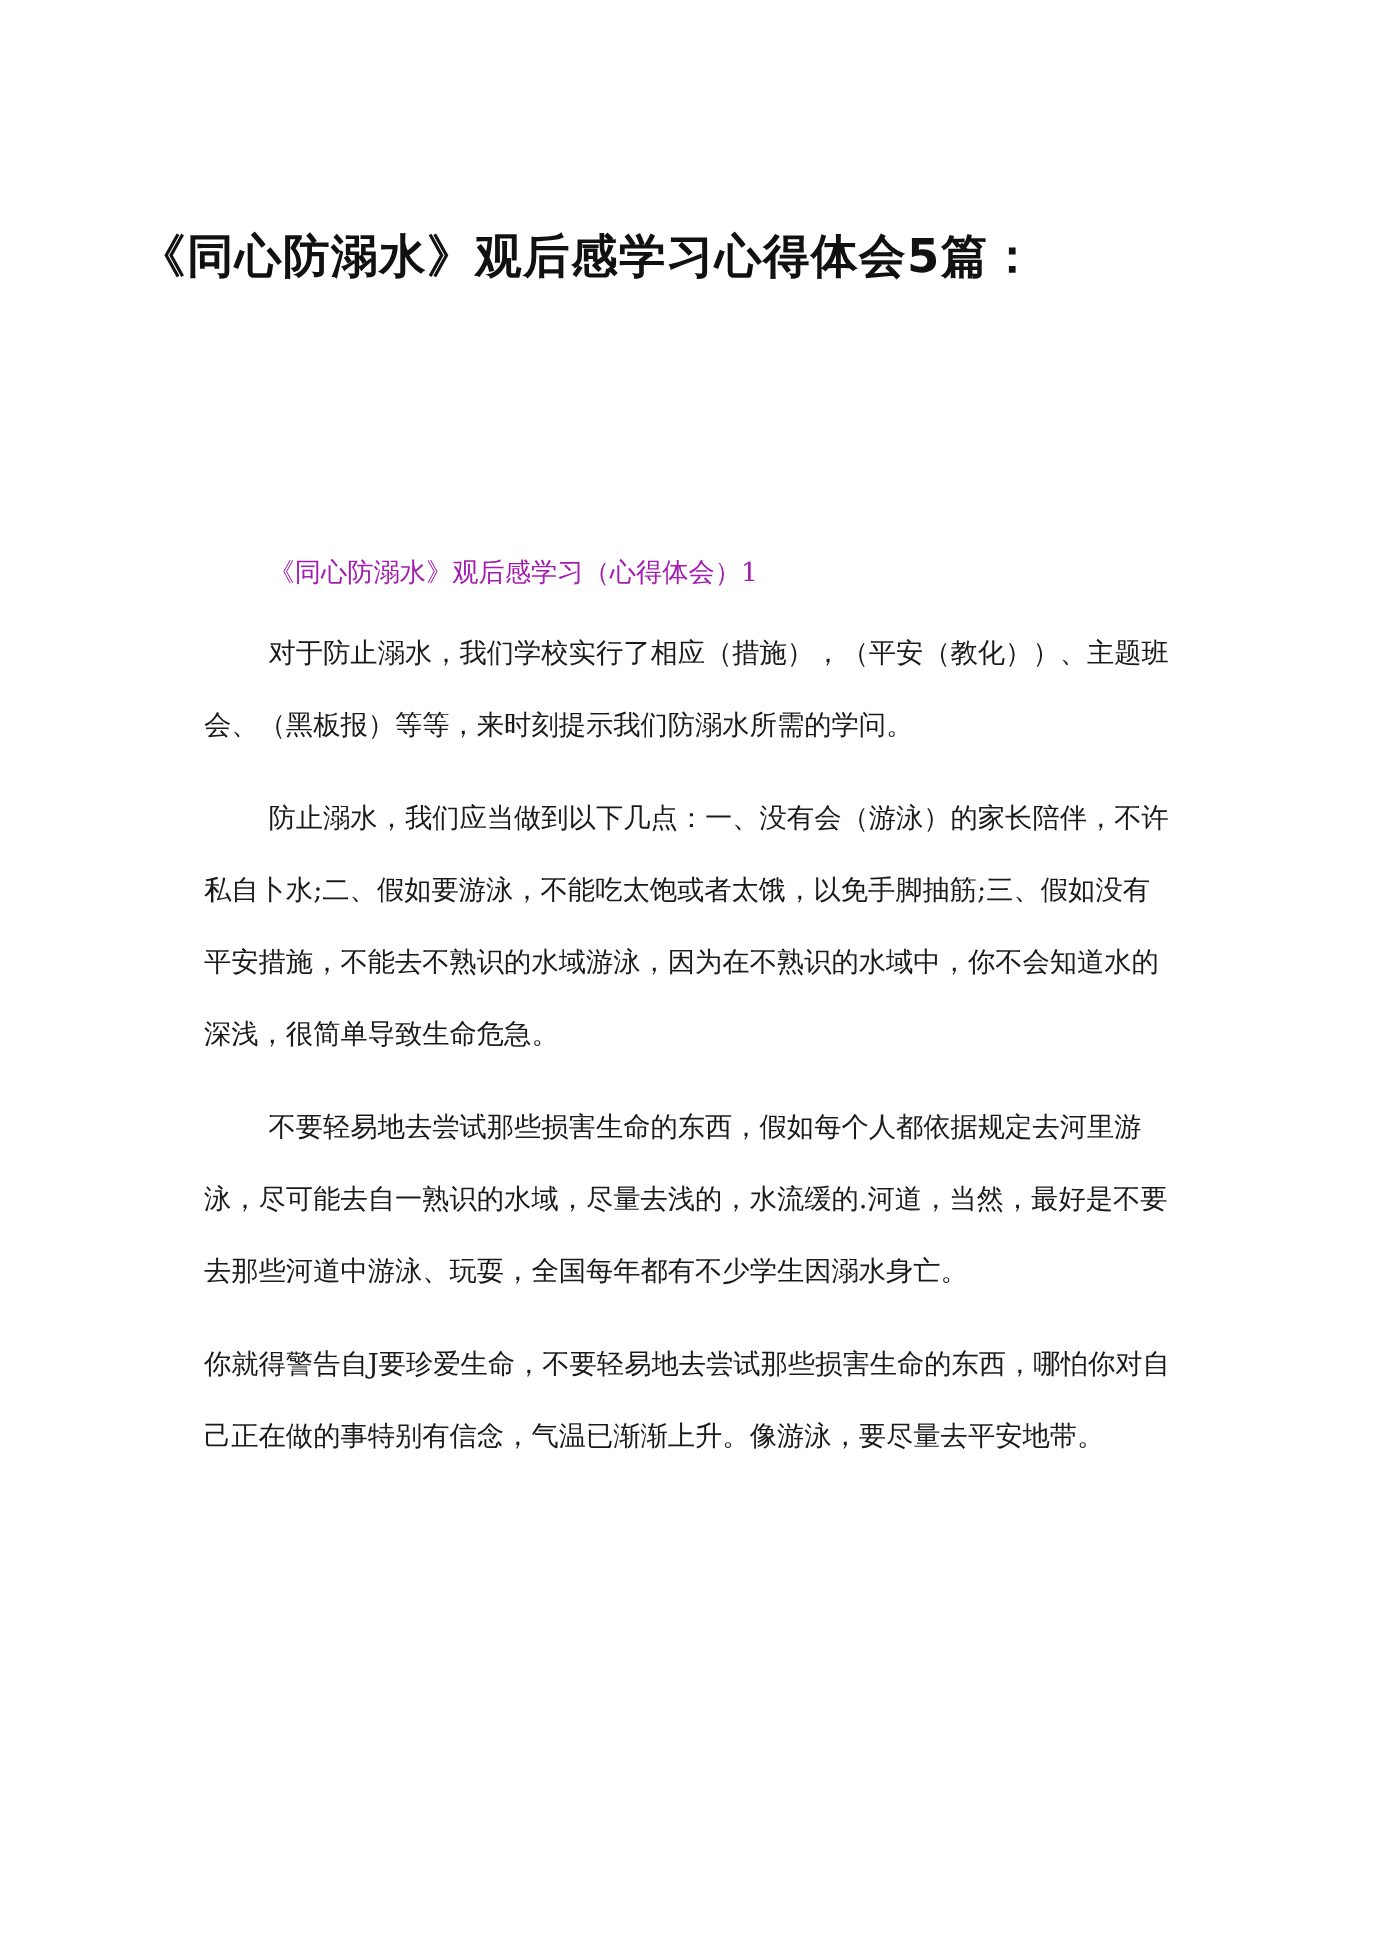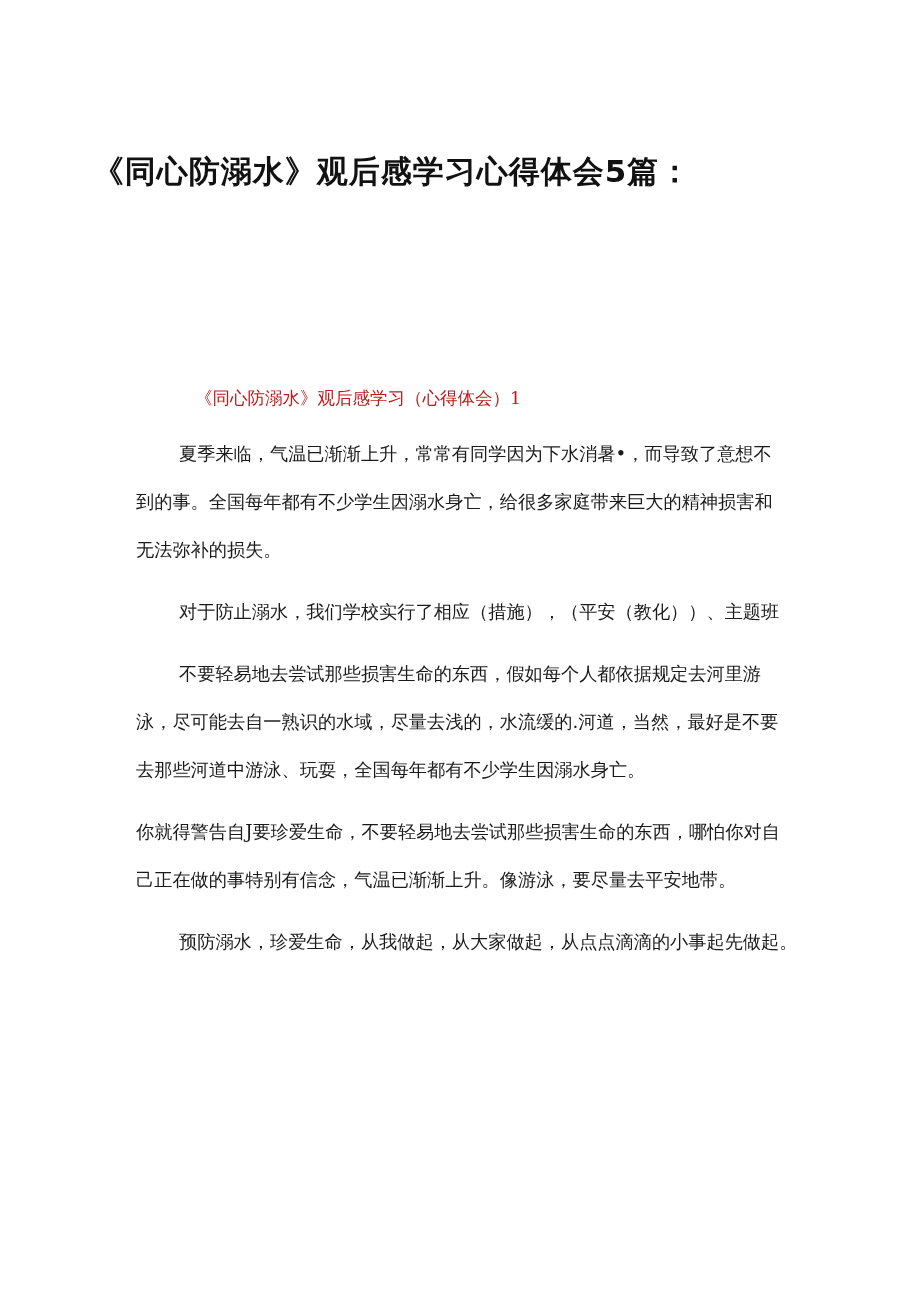--- a/index.html
+++ b/index.html
@@ -36,27 +36,27 @@
       color: #111111;
       white-space: nowrap;
     }
     .content {
       position: absolute;
       left: 136px;
       top: 366px;
       width: 652px;
     }
     .section-heading {
-      margin: 16px;
+      margin: 0;
       padding-left: 43px;
       font-size: 17.5px;
       line-height: 32px;
       height: 32px;
       white-space: nowrap;
-      color: #b91c1c;
+      color: #a21caf;
     }
     .para {
       margin: 14px 0 0 0;
       font-size: 18.2px;
       line-height: 48px;
       text-align: justify;
       text-align-last: left;
       color: #1a1a1a;
     }
     .para .line {
@@ -73,40 +73,39 @@
 <body>
 
 <div class="page">
 
   <h1 class="doc-title">《同心防溺水》观后感学习心得体会5篇：</h1>
 
   <div class="content">
 
     <p class="section-heading">《同心防溺水》观后感学习（心得体会）1</p>
 
+
     <p class="para">
-      <span class="line first">夏季来临，气温已渐渐上升，常常有同学因为下水消暑•，而导致了意想不</span>
-      <span class="line">到的事。全国每年都有不少学生因溺水身亡，给很多家庭带来巨大的精神损害和</span>
-      <span class="line">无法弥补的损失。</span>
+      <span class="line first">对于防止溺水，我们学校实行了相应（措施），（平安（教化））、主题班</span>
+      <span class="line">会、（黑板报）等等，来时刻提示我们防溺水所需的学问。</span>
     </p>
 
     <p class="para">
-      <span class="line first">对于防止溺水，我们学校实行了相应（措施），（平安（教化））、主题班</span>
+      <span class="line first">防止溺水，我们应当做到以下几点：一、没有会（游泳）的家长陪伴，不许</span>
+      <span class="line">私自卜水;二、假如要游泳，不能吃太饱或者太饿，以免手脚抽筋;三、假如没有</span>
+      <span class="line">平安措施，不能去不熟识的水域游泳，因为在不熟识的水域中，你不会知道水的</span>
+      <span class="line">深浅，很简单导致生命危急。</span>
     </p>
-
 
     <p class="para">
       <span class="line first">不要轻易地去尝试那些损害生命的东西，假如每个人都依据规定去河里游</span>
       <span class="line">泳，尽可能去自一熟识的水域，尽量去浅的，水流缓的.河道，当然，最好是不要</span>
       <span class="line">去那些河道中游泳、玩耍，全国每年都有不少学生因溺水身亡。</span>
     </p>
 
     <p class="para">
       <span class="line">你就得警告自J要珍爱生命，不要轻易地去尝试那些损害生命的东西，哪怕你对自</span>
       <span class="line">己正在做的事特别有信念，气温已渐渐上升。像游泳，要尽量去平安地带。</span>
     </p>
 
-    <p class="para">
-      <span class="line first">预防溺水，珍爱生命，从我做起，从大家做起，从点点滴滴的小事起先做起。</span>
-    </p>
 
   </div>
 </div>
 
 </body></html>

